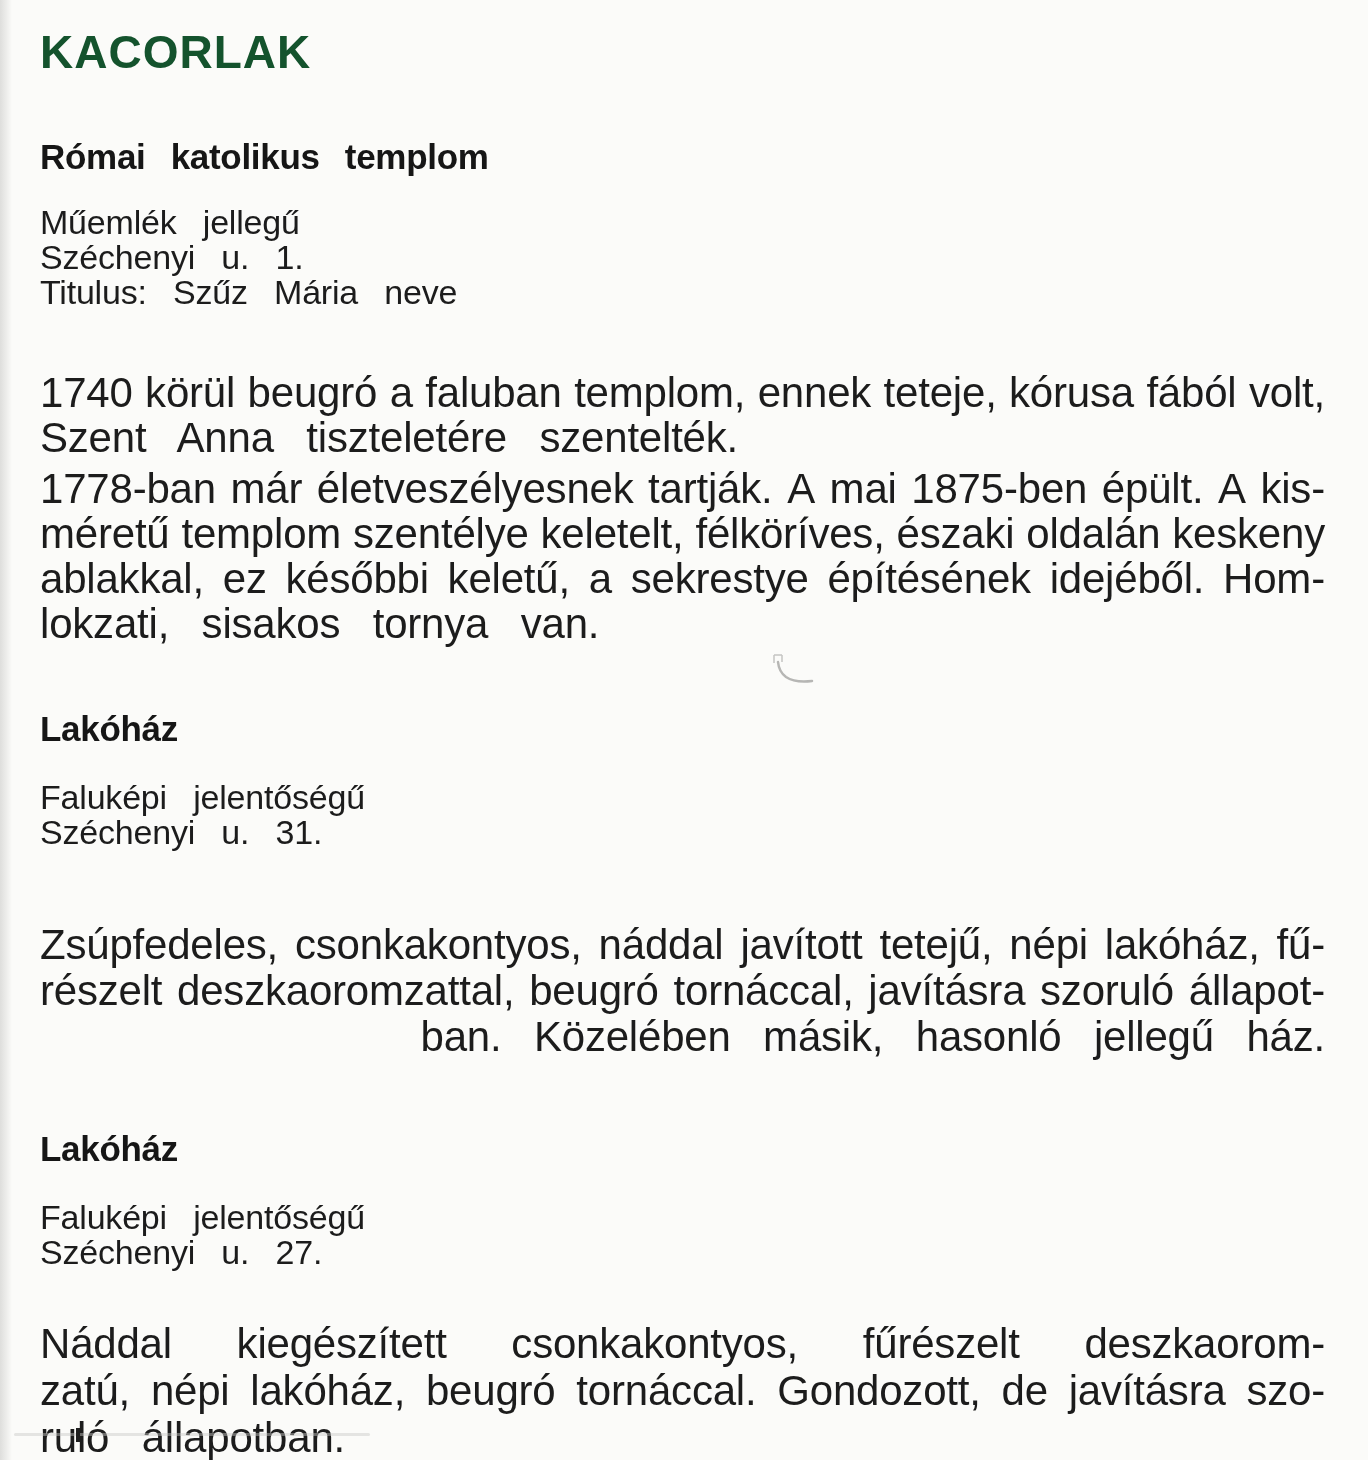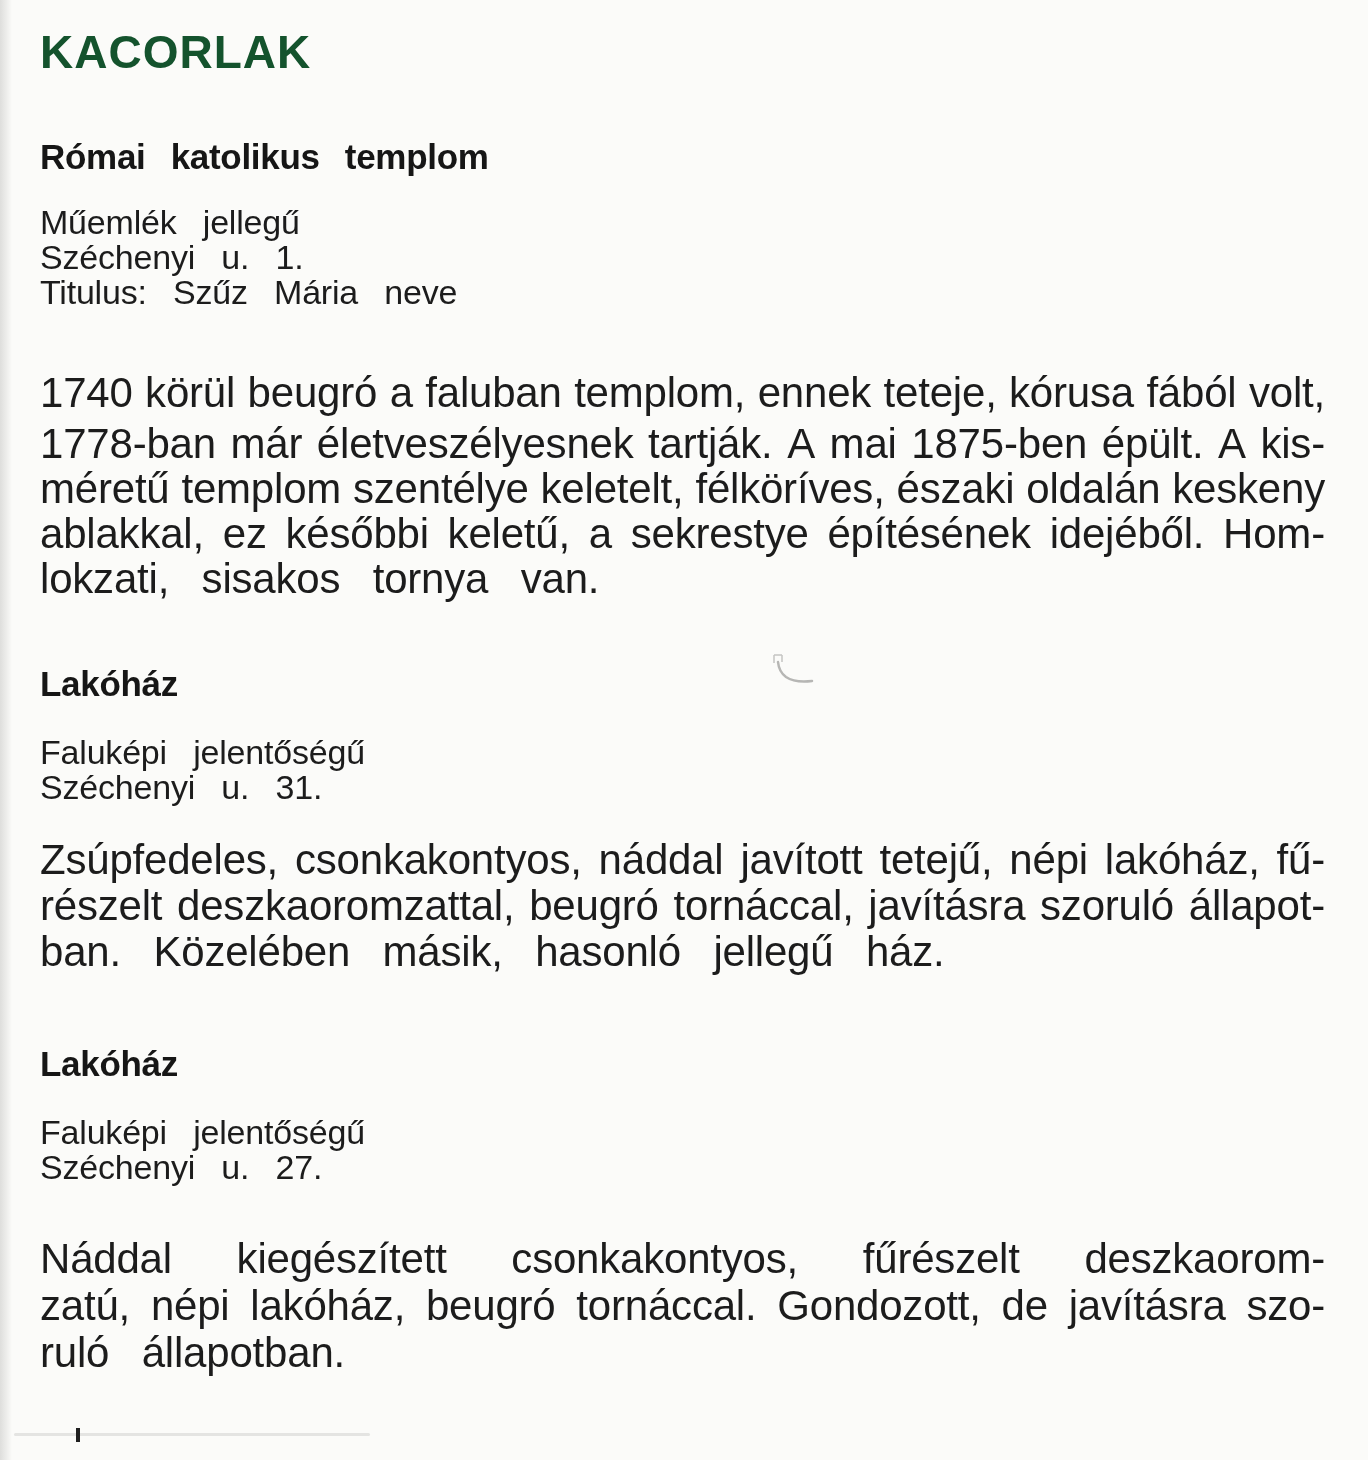--- a/index.html
+++ b/index.html
@@ -41,21 +41,21 @@
 
   .info{font-size:34px;line-height:35px;word-spacing:.5em;letter-spacing:-.2px;}
   .info-church{margin-top:27px;}
   .info-house1{margin-top:30px;}
   .info-house2{margin-top:30px;}
 
   .para{font-size:42px;letter-spacing:-.2px;}
   .para-1{margin-top:60px;}
   .para-2{margin-top:6px;}
   .para-1 .pl,.para-2 .pl{line-height:45px;}
-  .para-h1{margin-top:32px;}
+  .para-h1{margin-top:72px;text-align:right;}
   .para-h1 .pl{line-height:46px;}
   .para-h2{margin-top:50px;}
   .para-h2 .pl{line-height:47px;}
 
   
   .jl{display:flex;justify-content:space-between;}
   .jl span{display:inline-block;white-space:nowrap;}
   
   .ll{word-spacing:.5em;}
 </style>
@@ -82,20 +82,21 @@
           <span>beugró</span>
           <span>a</span>
           <span>faluban</span>
           <span>templom,</span>
           <span>ennek</span>
           <span>teteje,</span>
           <span>kórusa</span>
           <span>fából</span>
           <span>volt,</span>
         </div>
+      <div class="pl ll">Szent Anna tiszteletére szentelték.</div>
     </div>
     <div class="para para-2">
       <div class="pl jl">
           <span>1778-ban</span>
           <span>már</span>
           <span>életveszélyesnek</span>
           <span>tartják.</span>
           <span>A</span>
           <span>mai</span>
           <span>1875-ben</span>

